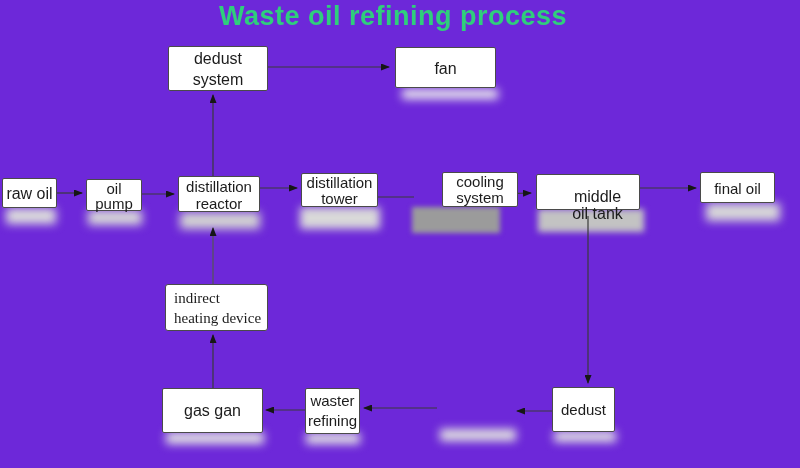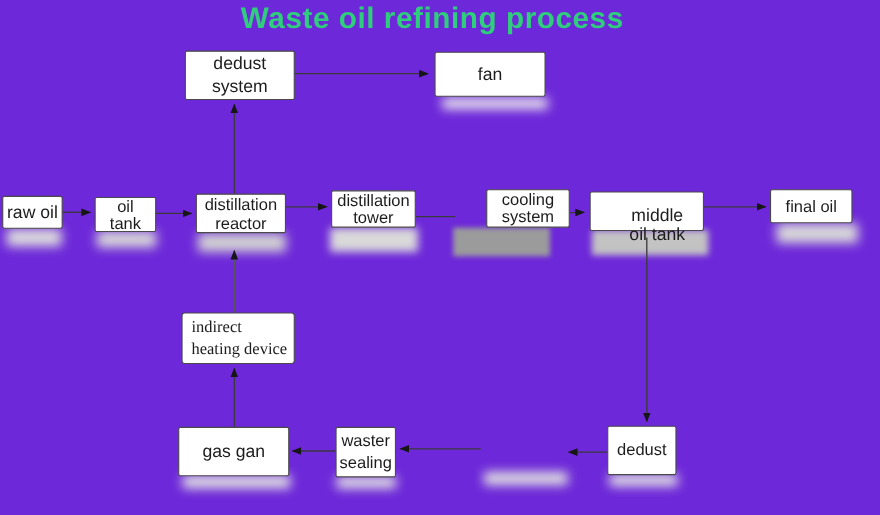--- a/index.html
+++ b/index.html
@@ -69,21 +69,21 @@
   </svg>
 
   <div class="node" style="left:168px;top:46px;width:100px;height:45px;font-size:16px;line-height:21px;padding-top:1px;">dedust
 system</div>
 
   <div class="node" style="left:395px;top:47px;width:101px;height:41px;font-size:16px;line-height:41px;">fan</div>
 
   <div class="node" style="left:2px;top:178px;width:55px;height:30px;font-size:16px;line-height:30px;">raw oil</div>
 
   <div class="node" style="left:86px;top:179px;width:56px;height:32px;font-size:15px;line-height:15px;padding-top:1px;">oil
-tank</div>
+pump</div>
 
   <div class="node" style="left:178px;top:176px;width:82px;height:36px;font-size:15px;line-height:17px;padding-top:1px;">distillation
 reactor</div>
 
   <div class="node" style="left:301px;top:173px;width:77px;height:34px;font-size:15px;line-height:16px;padding-top:1px;">distillation
 tower</div>
 
   <div class="node" style="left:414px;top:172px;width:76px;height:35px;font-size:15px;line-height:16px;padding-top:1px;margin-left:28px;">cooling
 system</div>
 
@@ -91,18 +91,18 @@
 oil tank</div>
 
   <div class="node" style="left:700px;top:172px;width:75px;height:31px;font-size:15px;line-height:31px;">final oil</div>
 
   <div class="node" style="left:165px;top:284px;width:103px;height:47px;font-size:15px;line-height:20px;padding-top:3px;text-align:left;padding-left:8px;border-radius:3px;font-family:Liberation Serif, serif;">indirect
 heating device</div>
 
   <div class="node" style="left:162px;top:388px;width:101px;height:45px;font-size:16px;line-height:43px;">gas gan</div>
 
   <div class="node" style="left:305px;top:388px;width:55px;height:46px;font-size:15px;line-height:20px;padding-top:2px;">waster
-sealing</div>
+refining</div>
 
 
   <div class="node" style="left:552px;top:387px;width:63px;height:45px;font-size:15px;line-height:43px;">dedust</div>
 
 </div>
 
 </body></html>

